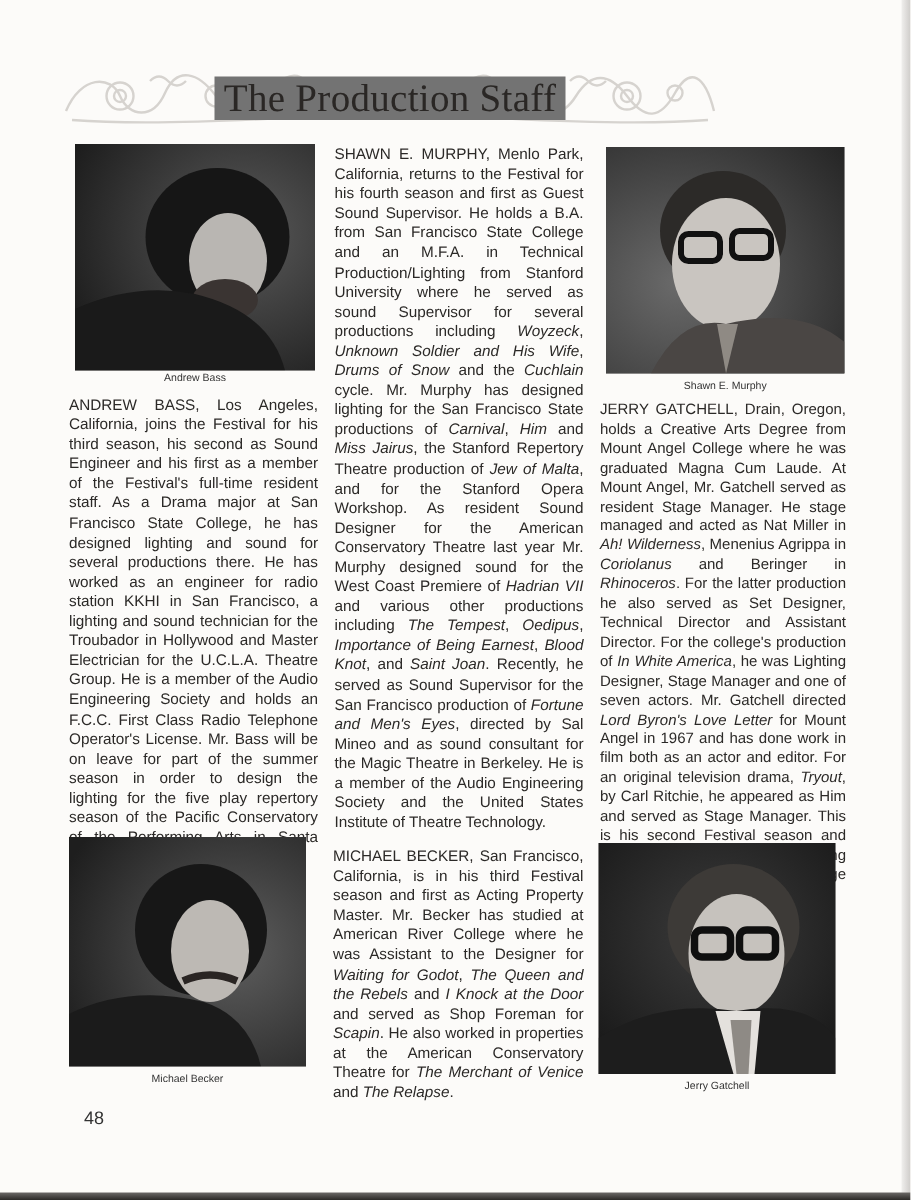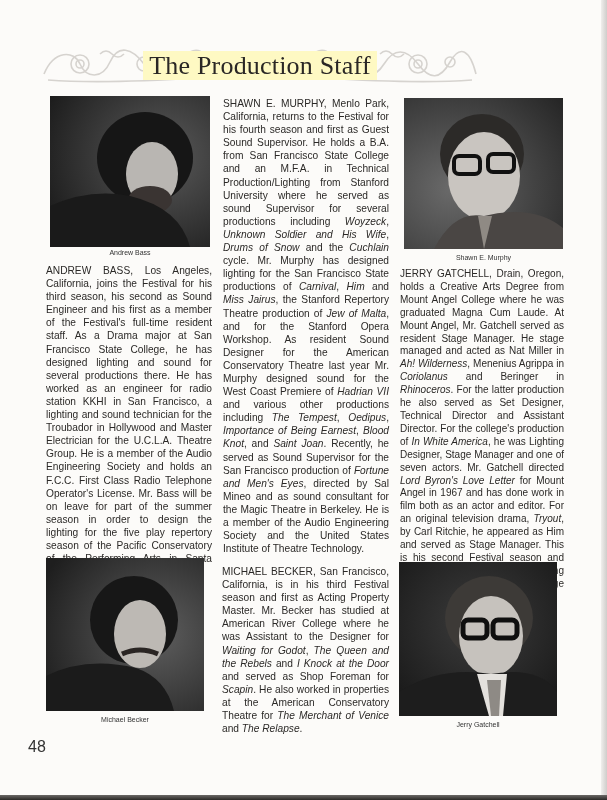--- a/index.html
+++ b/index.html
@@ -21,35 +21,35 @@
     position: absolute; left: 40px; top: 44px; width: 440px; height: 42px;
   }
   .banner svg { position: absolute; left: 0; top: 0; }
   .title {
     position: absolute; left: 40px; top: 45px; width: 440px; height: 42px;
     text-align: center;
     font-family: "Liberation Serif", serif;
     font-size: 26px; line-height: 42px; color: #2a2725;
     letter-spacing: 0.2px;
   }
-  .title span { background: #fef9c3; padding: 0 6px; }
+  .title span { background: #737373; padding: 0 6px; }
   .photo {
     position: absolute; background: #2a2a2a; overflow: hidden;
   }
   .photo svg { display: block; }
   .caption {
     position: absolute; font-size: 7px; color: #333; text-align: center;
   }
   .bio {
     position: absolute; font-size: 10.2px; line-height: 13.1px;
     text-align: justify; color: #2b2927; margin: 0;
   }
   .bio i { }
   .page-number {
-    position: absolute; left: 28px; top: 738px; font-size: 16px; color: #333;
+    position: absolute; left: 56px; top: 738px; font-size: 12px; color: #333;
   }
 </style>
 </head>
 <body>
 
 <div class="page-edge-right"></div>
 <div class="page-edge-bottom"></div>
 
 <div class="banner">
   <svg width="440" height="42" viewBox="0 0 440 42">

